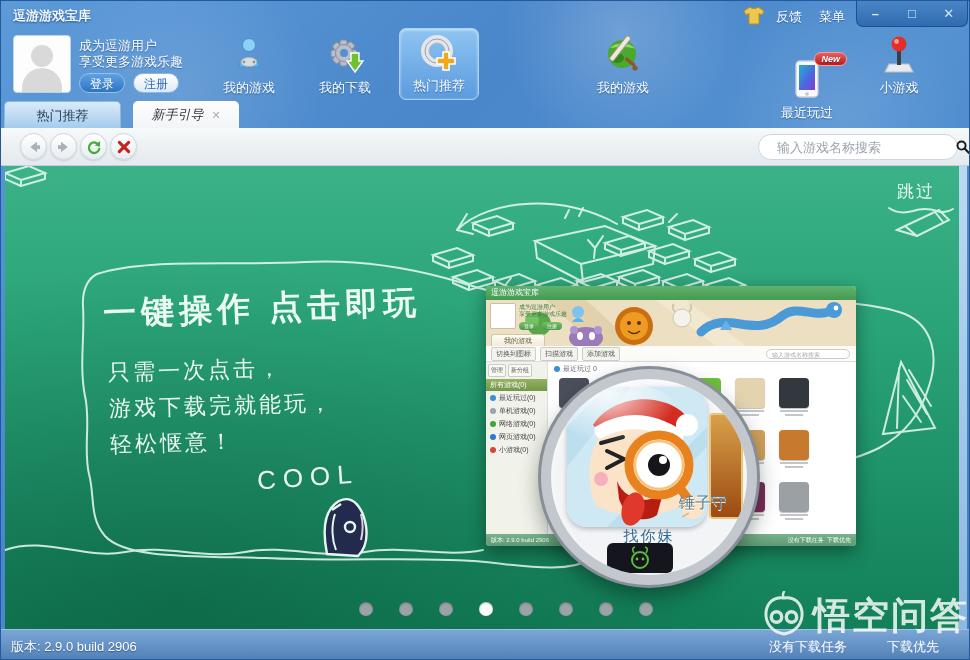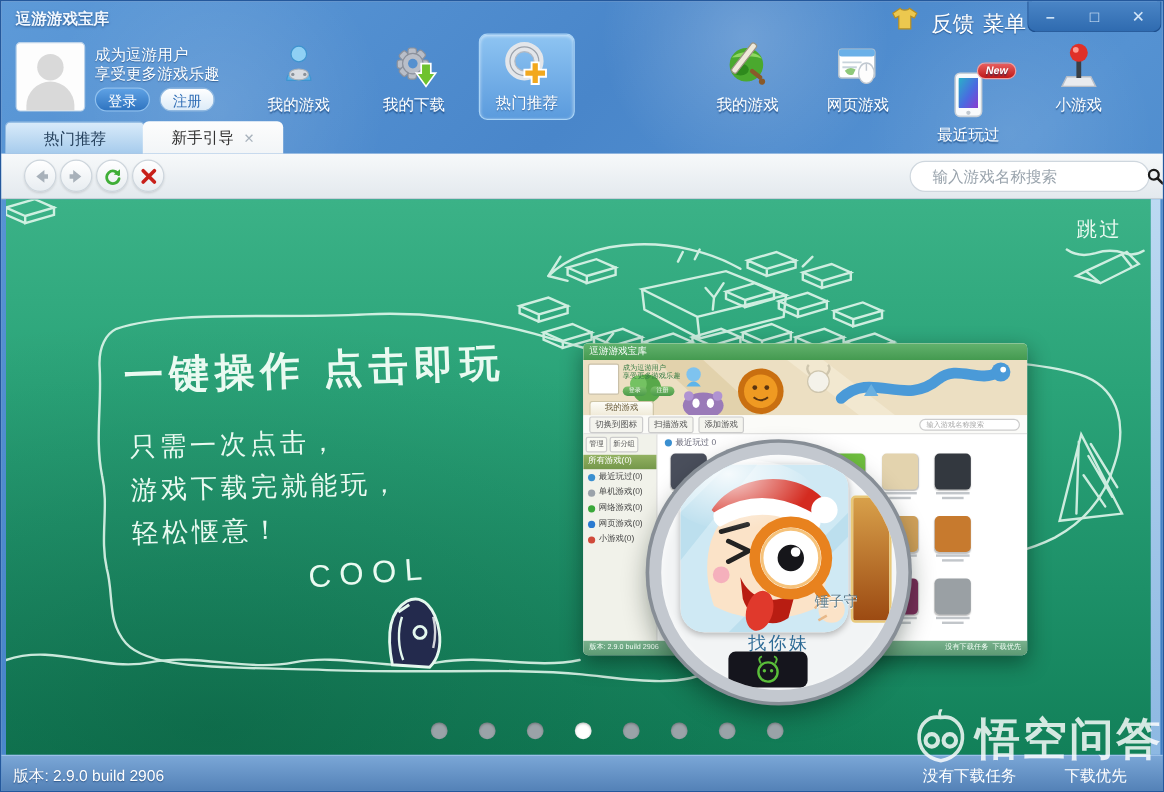--- a/index.html
+++ b/index.html
@@ -8,40 +8,40 @@
        background:linear-gradient(135deg,#5d9ad8 0%,#4986ca 35%,#5592d2 60%,#3d7cc0 100%);
        border:1px solid #24589c;box-sizing:border-box;}
   #win:before{content:"";position:absolute;inset:0;pointer-events:none;
        background:
          radial-gradient(circle at 620px 30px, rgba(255,255,255,.20), rgba(255,255,255,0) 120px),
          radial-gradient(circle at 180px 90px, rgba(255,255,255,.12), rgba(255,255,255,0) 140px),
          radial-gradient(circle at 840px 110px, rgba(255,255,255,.10), rgba(255,255,255,0) 120px);}
   .abs{position:absolute;}
   
   .title{left:12px;top:6px;color:#f2f8ff;font-size:13px;font-weight:bold;text-shadow:0 1px 2px rgba(0,40,90,.6);}
-  .tbtxt{top:7px;color:#ffffff;font-size:18px;cursor:pointer;text-shadow:0 1px 1px rgba(0,40,90,.5);}
+  .tbtxt{top:7px;color:#ffffff;font-size:13px;cursor:pointer;text-shadow:0 1px 1px rgba(0,40,90,.5);}
   .winctrl{left:855px;top:0;width:112px;height:26px;background:linear-gradient(#4a85c6,#2f6bb0);
        border:1px solid #1e4f8e;border-top:none;border-radius:0 0 7px 7px;display:flex;align-items:center;justify-content:space-around;box-sizing:border-box;}
   .wbtn{color:#d4e6f8;font-size:13px;font-weight:bold;width:26px;text-align:center;cursor:pointer;line-height:20px;}
   
   .avatar{left:12px;top:34px;width:56px;height:56px;background:#fdfdfd;border-radius:4px;border:1px solid #bcd3ea;overflow:hidden;}
   .avatar .head{position:absolute;left:17px;top:9px;width:22px;height:22px;border-radius:50%;background:#d9d9d9;}
   .avatar .bodyp{position:absolute;left:8px;top:32px;width:40px;height:26px;border-radius:20px 20px 0 0;background:#d9d9d9;}
   .uline{color:#ffffff;font-size:13px;text-shadow:0 1px 1px rgba(0,40,90,.5);}
   .ubtn{display:inline-block;width:46px;height:20px;line-height:20px;text-align:center;font-size:12px;border-radius:10px;cursor:pointer;box-sizing:border-box;}
   .login{background:linear-gradient(#5ea1e4,#2f74c0);color:#fff;border:1px solid #8fc0ee;}
   .reg{background:linear-gradient(#ffffff,#dcebf8);color:#2f6db5;border:1px solid #8fb8e0;}
   .nav-item{top:30px;width:80px;height:68px;text-align:center;color:#ffffff;font-size:13px;cursor:pointer;text-shadow:0 1px 1px rgba(0,40,90,.5);}
   .nav-item .ic{height:48px;display:flex;align-items:center;justify-content:center;}
   .nav-item.active{top:27px;height:72px;background:linear-gradient(#8ec4f2,#5b9bdd);border:1px solid #aad4f6;border-radius:7px;box-shadow:inset 0 1px 3px rgba(255,255,255,.6);box-sizing:border-box;}
   .newbadge{position:absolute;right:0px;top:-4px;background:linear-gradient(#e86060,#c01818);color:#fff;font-size:9px;font-style:italic;font-weight:bold;padding:1px 6px;border-radius:8px;border:1px solid #f0a0a0;}
   
   .tab{top:100px;height:27px;line-height:27px;text-align:center;font-size:13px;cursor:pointer;box-sizing:border-box;}
   .tab1{left:3px;width:117px;background:linear-gradient(#d9ebfa,#a6cbec);color:#27425e;border-radius:5px 5px 0 0;border:1px solid #8fb8e0;border-bottom:none;}
-  .tab2{left:118px;width:117px;background:linear-gradient(#fdfdfd,#f2f5f7);color:#333;border-radius:5px 5px 0 0;}
+  .tab2{left:132px;width:106px;background:linear-gradient(#fdfdfd,#f2f5f7);color:#333;border-radius:5px 5px 0 0;font-style:italic;}
   .tabx{margin-left:8px;color:#a8b2bc;font-size:11px;cursor:pointer;}
   
   .toolbar{left:0;top:127px;width:970px;height:38px;background:linear-gradient(#f7f9fa,#e3e9ee);border-bottom:1px solid #c6cfd7;box-sizing:border-box;}
   .navbtn{top:132px;width:27px;height:27px;border-radius:50%;background:linear-gradient(#ffffff,#e8edf1);border:1px solid #cdd5dc;box-shadow:0 1px 2px rgba(0,0,0,.12);cursor:pointer;display:flex;align-items:center;justify-content:center;box-sizing:border-box;}
   .search{left:757px;top:133px;width:200px;height:26px;background:#ffffff;border:1px solid #cfd7de;border-radius:13px;box-sizing:border-box;display:flex;align-items:center;}
   .search input{border:none;outline:none;background:transparent;flex:1;margin-left:16px;font-size:13px;color:#444;font-family:inherit;}
   .search input::placeholder{color:#9aa4ad;}
   
   .stage{left:4px;top:165px;width:954px;height:463px;overflow:hidden;
      background:linear-gradient(180deg,#3bb287 0%,#2aa378 35%,#1d9068 70%,#128059 100%);}
@@ -79,21 +79,21 @@
   .mini .mstatus{position:absolute;left:0;bottom:0;width:100%;height:12px;background:linear-gradient(#79b18d,#5d9a74);color:#f2fff6;font-size:6px;line-height:12px;padding:0 5px;box-sizing:border-box;display:flex;justify-content:space-between;}
   
   .glass{left:536px;top:203px;width:196px;height:196px;border-radius:50%;z-index:4;
      border:10px solid #c3c8cf;box-shadow:0 0 0 3px #878e96,0 10px 22px rgba(0,20,10,.45),inset 0 3px 8px rgba(255,255,255,.8);
      background:#f2f4f5;overflow:hidden;}
   .glass:after{content:"";position:absolute;left:8px;top:4px;width:120px;height:60px;border-radius:50%;
      background:radial-gradient(ellipse at 40% 20%, rgba(255,255,255,.85), rgba(255,255,255,0) 70%);pointer-events:none;}
   .bigicon{position:absolute;left:16px;top:8px;width:140px;height:140px;border-radius:20px;overflow:hidden;box-shadow:0 2px 5px rgba(0,0,0,.25);}
   .glabel{position:absolute;left:0;top:148px;width:100%;text-align:center;font-size:15px;color:#2e6b96;letter-spacing:2px;}
   .gside{position:absolute;left:158px;top:34px;width:34px;height:106px;border-radius:4px;background:linear-gradient(#d8a04a,#9c4a12);border:2px solid #e8c878;box-sizing:border-box;}
-  .gtext{position:absolute;left:128px;top:114px;font-size:12px;color:#5a7a8a;text-shadow:0 1px 0 #fff;}
+  .gtext{position:absolute;left:128px;top:114px;font-size:16px;color:#5a7a8a;text-shadow:0 1px 0 #fff;}
   .gdark{position:absolute;left:56px;top:164px;width:66px;height:30px;border-radius:6px;background:#15151d;display:flex;align-items:center;justify-content:center;}
   
   .dots{left:354px;top:436px;display:flex;gap:26px;z-index:5;}
   .dot{width:14px;height:14px;border-radius:50%;background:#9aa3a8;box-shadow:inset 0 1px 2px rgba(0,0,0,.3);cursor:pointer;}
   .dot.active{background:#ffffff;}
   .statusbar{left:0;top:628px;width:970px;height:32px;background:linear-gradient(#7aa6d6,#517fb5);border-top:1px solid #9cc0e8;box-sizing:border-box;color:#fff;font-size:13px;}
   .statusbar .ver{position:absolute;left:10px;top:8px;text-shadow:0 1px 1px rgba(0,40,90,.5);}
   .statusbar .right1{position:absolute;left:768px;top:8px;cursor:pointer;}
   .statusbar .right2{position:absolute;left:886px;top:8px;cursor:pointer;}
   .wm{left:760px;top:590px;z-index:9;display:flex;align-items:center;opacity:.82;pointer-events:none;}
@@ -171,34 +171,20 @@
         <svg width="42" height="42" viewBox="0 0 42 42">
           <circle cx="20" cy="20" r="14" fill="#4aa92e"></circle>
           <path d="M8,14 C14,8 28,8 33,15 C28,12 14,13 8,14 Z" fill="#8fd862"></path>
           <ellipse cx="15" cy="24" rx="7" ry="5" fill="#2e8a1c"></ellipse>
           <rect x="14" y="2" width="5" height="30" rx="2" transform="rotate(38 21 18)" fill="#efe9da" stroke="#9a9382" stroke-width="1"></rect>
           <rect x="22" y="26" width="12" height="3.6" rx="1.6" transform="rotate(38 28 28)" fill="#8a5a2a"></rect>
           <circle cx="33" cy="34" r="2.6" fill="#8a5a2a"></circle>
         </svg>
       </div>
     <div>我的游戏</div>
-  </div>
-  <div class="abs nav-item" style="left:674px;">
-    <div class="ic">
-        <svg width="42" height="40" viewBox="0 0 42 40">
-          <rect x="5" y="6" width="30" height="24" rx="2.5" fill="#ffffff" stroke="#b8c4ce" stroke-width="1.3"></rect>
-          <rect x="5" y="6" width="30" height="6" rx="2.5" fill="#6ab0e8"></rect>
-          <line x1="8" y1="17" x2="24" y2="17" stroke="#c8d4dc" stroke-width="1.6"></line>
-          <line x1="8" y1="21" x2="20" y2="21" stroke="#c8d4dc" stroke-width="1.6"></line>
-          <path d="M10,24 q4,-4 9,-1 l-2,4 q-4,2 -7,-3 Z" fill="#8ec87a"></path>
-          <ellipse cx="28" cy="26" rx="6.5" ry="8.5" fill="#fdfdfd" stroke="#c0c8d0" stroke-width="1.2"></ellipse>
-          <line x1="28" y1="18" x2="28" y2="24" stroke="#c0c8d0" stroke-width="1.2"></line>
-        </svg>
-      </div>
-    <div>网页游戏</div>
   </div>
   <div class="abs nav-item" style="left:766px;">
     <div class="ic" style="position:relative;margin-top:25px;">
         <svg width="30" height="42" viewBox="0 0 30 42">
           <rect x="4" y="2" width="22" height="36" rx="4" fill="#f8fafc" stroke="#c8d0d8" stroke-width="1.3"></rect>
           <rect x="7" y="6" width="16" height="25" rx="1.5" fill="#28b2c8"></rect>
           <path d="M7,6 h16 v25 h-16 Z" fill="url(#pg)"></path>
           <defs>
             <linearGradient id="pg" x1="0" y1="0" x2="1" y2="1">
               <stop offset="0" stop-color="#2ab0c8"></stop>

